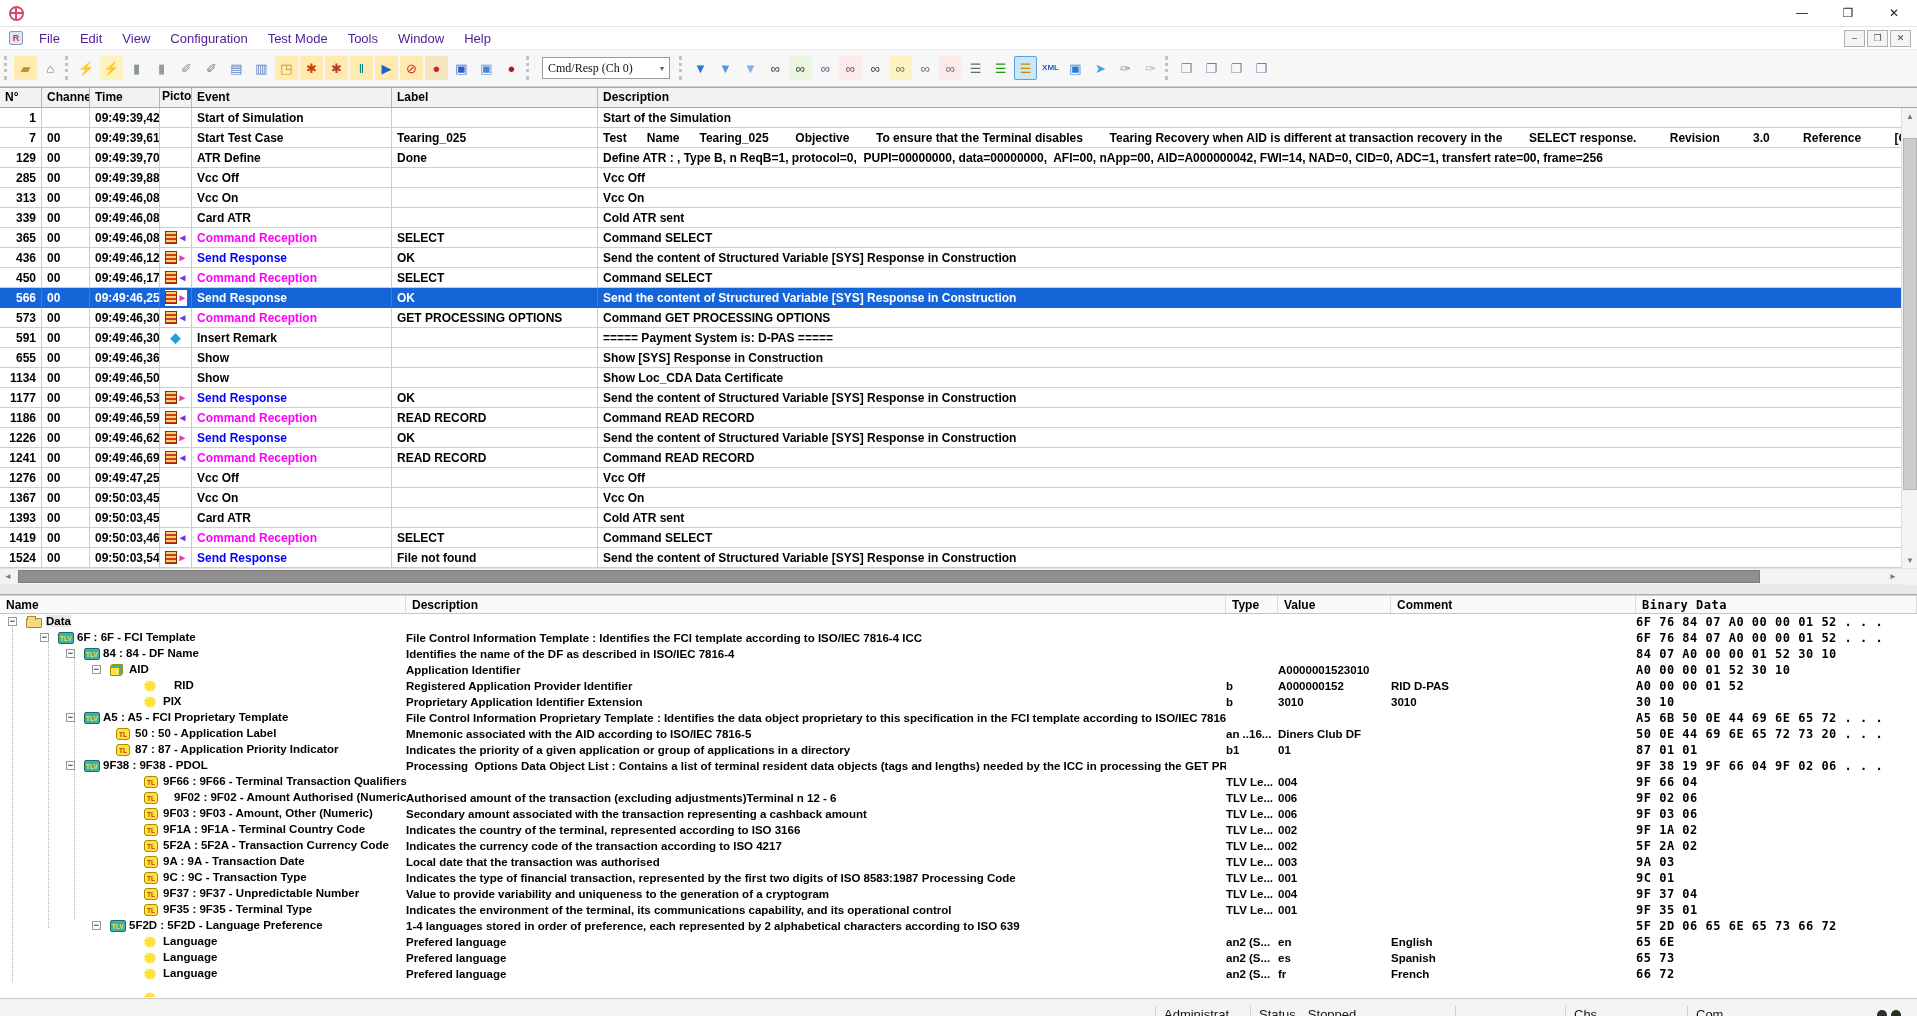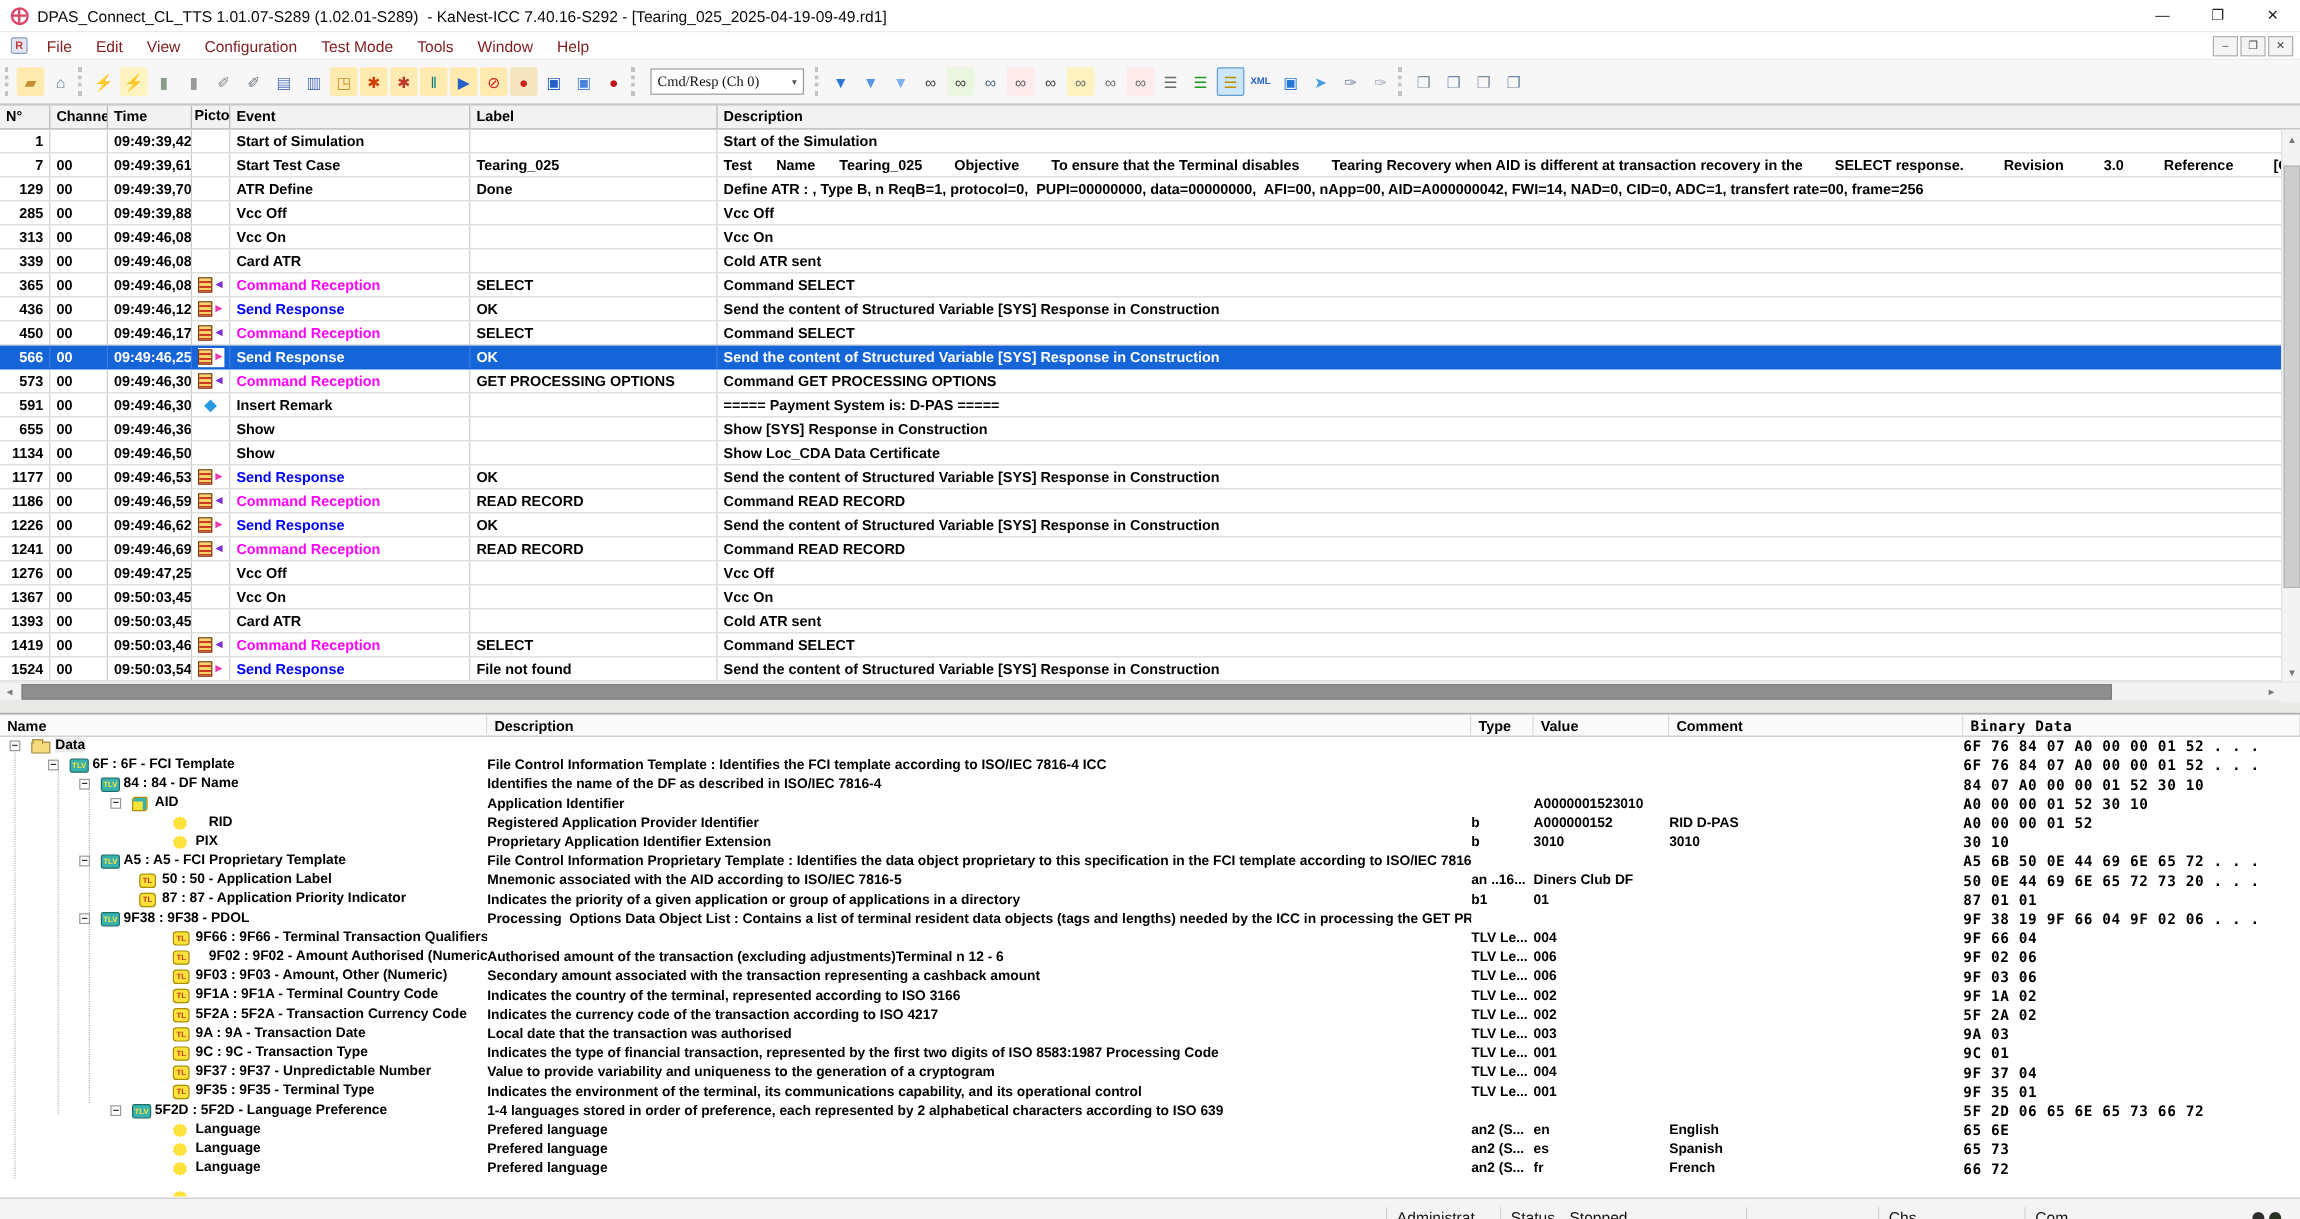--- a/index.html
+++ b/index.html
@@ -11,21 +11,21 @@
   .app-logo{width:15px;height:15px;margin:0 7px 0 9px;border:2px solid #d84868;border-radius:50%;position:relative;}
   .app-logo:before{content:"";position:absolute;left:4px;top:-1px;width:2px;height:12px;background:#d84868;}
   .app-logo:after{content:"";position:absolute;top:4px;left:-1px;height:2px;width:12px;background:#d84868;}
   .title-text{font-size:13px;color:#0a0a0a;white-space:pre;}
   .win-btns{margin-left:auto;display:flex;height:27px;}
   .win-btn{width:46px;height:27px;display:flex;align-items:center;justify-content:center;font-size:12px;color:#222;}
 
   
   .menubar{height:23px;background:#fff;display:flex;align-items:center;font-size:13px;border-bottom:1px solid #ececec;}
   .menu-doc{width:14px;height:14px;margin:0 6px 0 9px;border:1px solid #8c9cc0;background:#dfe6f2;color:#c23a3a;font-size:9px;font-weight:bold;display:flex;align-items:center;justify-content:center;border-radius:2px;}
-  .menu-item{padding:3px 10px;color:#7f1d1d;white-space:pre;}
+  .menu-item{padding:3px 10px;color:#4c1d95;white-space:pre;}
   .mdi-btns{margin-left:auto;display:flex;margin-right:6px;}
   .mdi-btn{width:21px;height:17px;border:1px solid #b0b0b0;background:#f4f4f4;margin-left:2px;font-size:9px;color:#444;display:flex;align-items:center;justify-content:center;}
 
   
   .toolbar{height:37px;background:#f7f7f7;border-bottom:1px solid #d2d2d2;display:flex;align-items:center;padding-left:2px;}
   .tgrip{width:5px;height:24px;border-left:3px dotted #c3c3c3;margin:0 4px 0 2px;}
   .ticon{width:23px;height:24px;display:flex;align-items:center;justify-content:center;font-size:13px;margin:0 1px;border-radius:2px;position:relative;line-height:1;}
   .ticon.sel{background:#cde6f7;border:1px solid #5f9fd4;}
   .ticon .xmlg{font-size:8px;font-weight:bold;letter-spacing:0;}
   .combo{width:128px;height:22px;border:1px solid #9a9a9a;background:#fff;font-size:12px;font-family:Liberation Serif, serif;display:flex;align-items:center;padding:0 5px;margin:0 7px;color:#111;}
@@ -95,21 +95,20 @@
   .statusbar{position:absolute;left:0;bottom:0;width:1917px;height:18px;background:#f4f4f4;border-top:1px solid #c9c9c9;display:flex;align-items:center;font-size:13px;color:#151515;}
   .sb-spacer{flex:1;height:100%;}
   .sb-cell{height:100%;display:flex;align-items:center;padding:0 8px;border-left:1px solid #d2d2d2;white-space:pre;overflow:hidden;margin-top:14px;}
   .sb-light{width:10px;height:10px;border-radius:50%;margin-left:4px;flex:none;}
 </style>
 </head>
 <body>
 
 <div class="titlebar">
   <span class="app-logo"></span>
-  <span class="title-text">DPAS_Connect_CL_TTS 1.01.07-S289 (1.02.01-S289)  - KaNest-ICC 7.40.16-S292 - [Tearing_025_2025-04-19-09-49.rd1]</span>
   <div class="win-btns">
     <span class="win-btn">—</span>
     <span class="win-btn">❐</span>
     <span class="win-btn">✕</span>
   </div>
 </div>
 
 <div class="menubar">
   <span class="menu-doc">R</span>
   <span id="menu-items" style="display: flex;">

